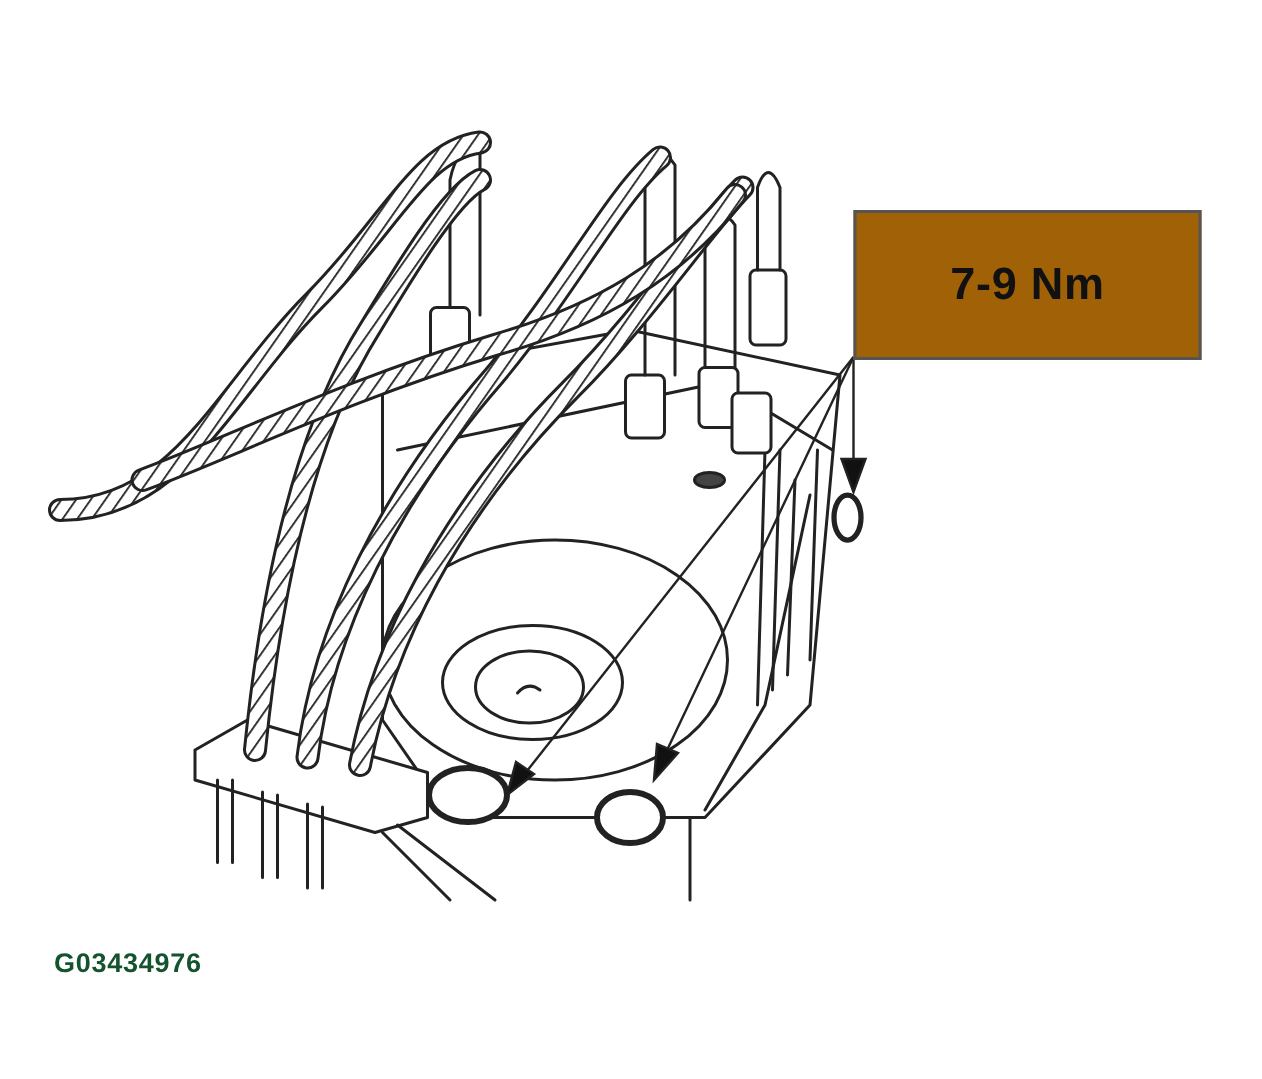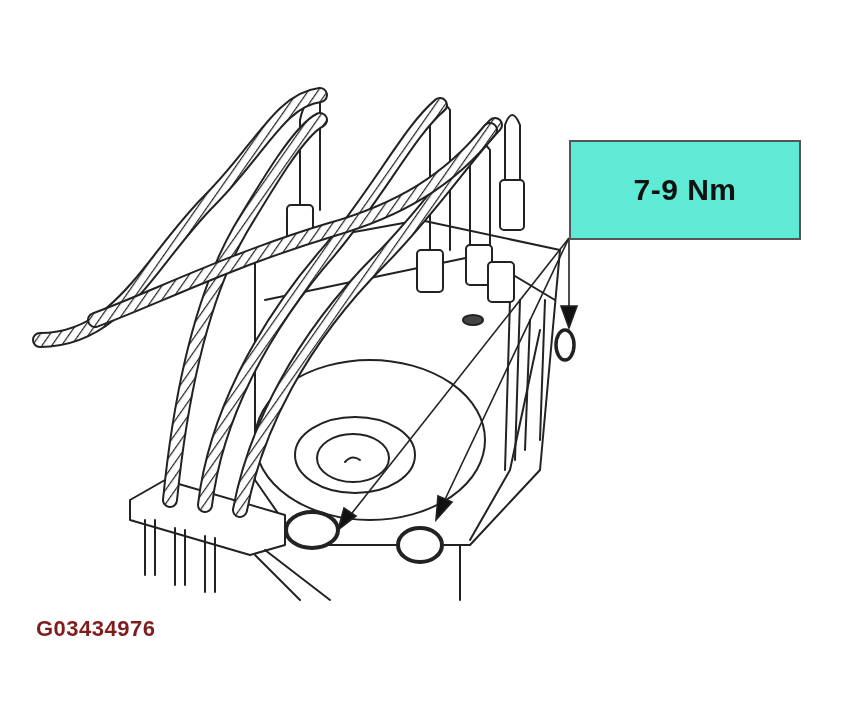--- a/index.html
+++ b/index.html
@@ -1,25 +1,25 @@
 <!DOCTYPE html>
 <html><head>
   <meta charset="utf-8">
   <style>
     html, body { margin: 0; padding: 0; background: #ffffff; }
     body { width: 841px; height: 719px; position: relative; overflow: hidden; font-family: "Liberation Sans", sans-serif; }
     #art { position: absolute; left: 0; top: 0; width: 841px; height: 719px; }
     .callout {
       position: absolute; left: 569px; top: 140px; width: 232px; height: 100px;
-      border: 2px solid #555; background: #5eead4; box-sizing: border-box;
+      border: 2px solid #555; background: #a16207; box-sizing: border-box;
       display: flex; flex-direction: column; align-items: center; justify-content: center;
     }
     .callout .l1 { font-size: 30px; font-weight: bold; color: #111; line-height: 36px; letter-spacing: 0.5px; }
     .callout .l2 { font-size: 27px; font-weight: bold; color: #111; line-height: 36px; }
-    .fig-id { position: absolute; left: 36px; top: 616px; font-size: 22px; font-weight: bold; color: #7f1d1d; letter-spacing: 0.5px; }
+    .fig-id { position: absolute; left: 36px; top: 632px; font-size: 18px; font-weight: bold; color: #14532d; letter-spacing: 0.5px; }
   </style>
 </head>
 <body>
 
 <svg id="art" viewBox="0 0 841 719" xmlns="http://www.w3.org/2000/svg">
   <defs>
     <pattern id="coil" width="8" height="8" patternUnits="userSpaceOnUse" patternTransform="rotate(35)">
       <rect width="8" height="8" fill="#fff"></rect>
       <line x1="0" y1="0" x2="0" y2="8" stroke="#222" stroke-width="2.4"></line>
     </pattern>

